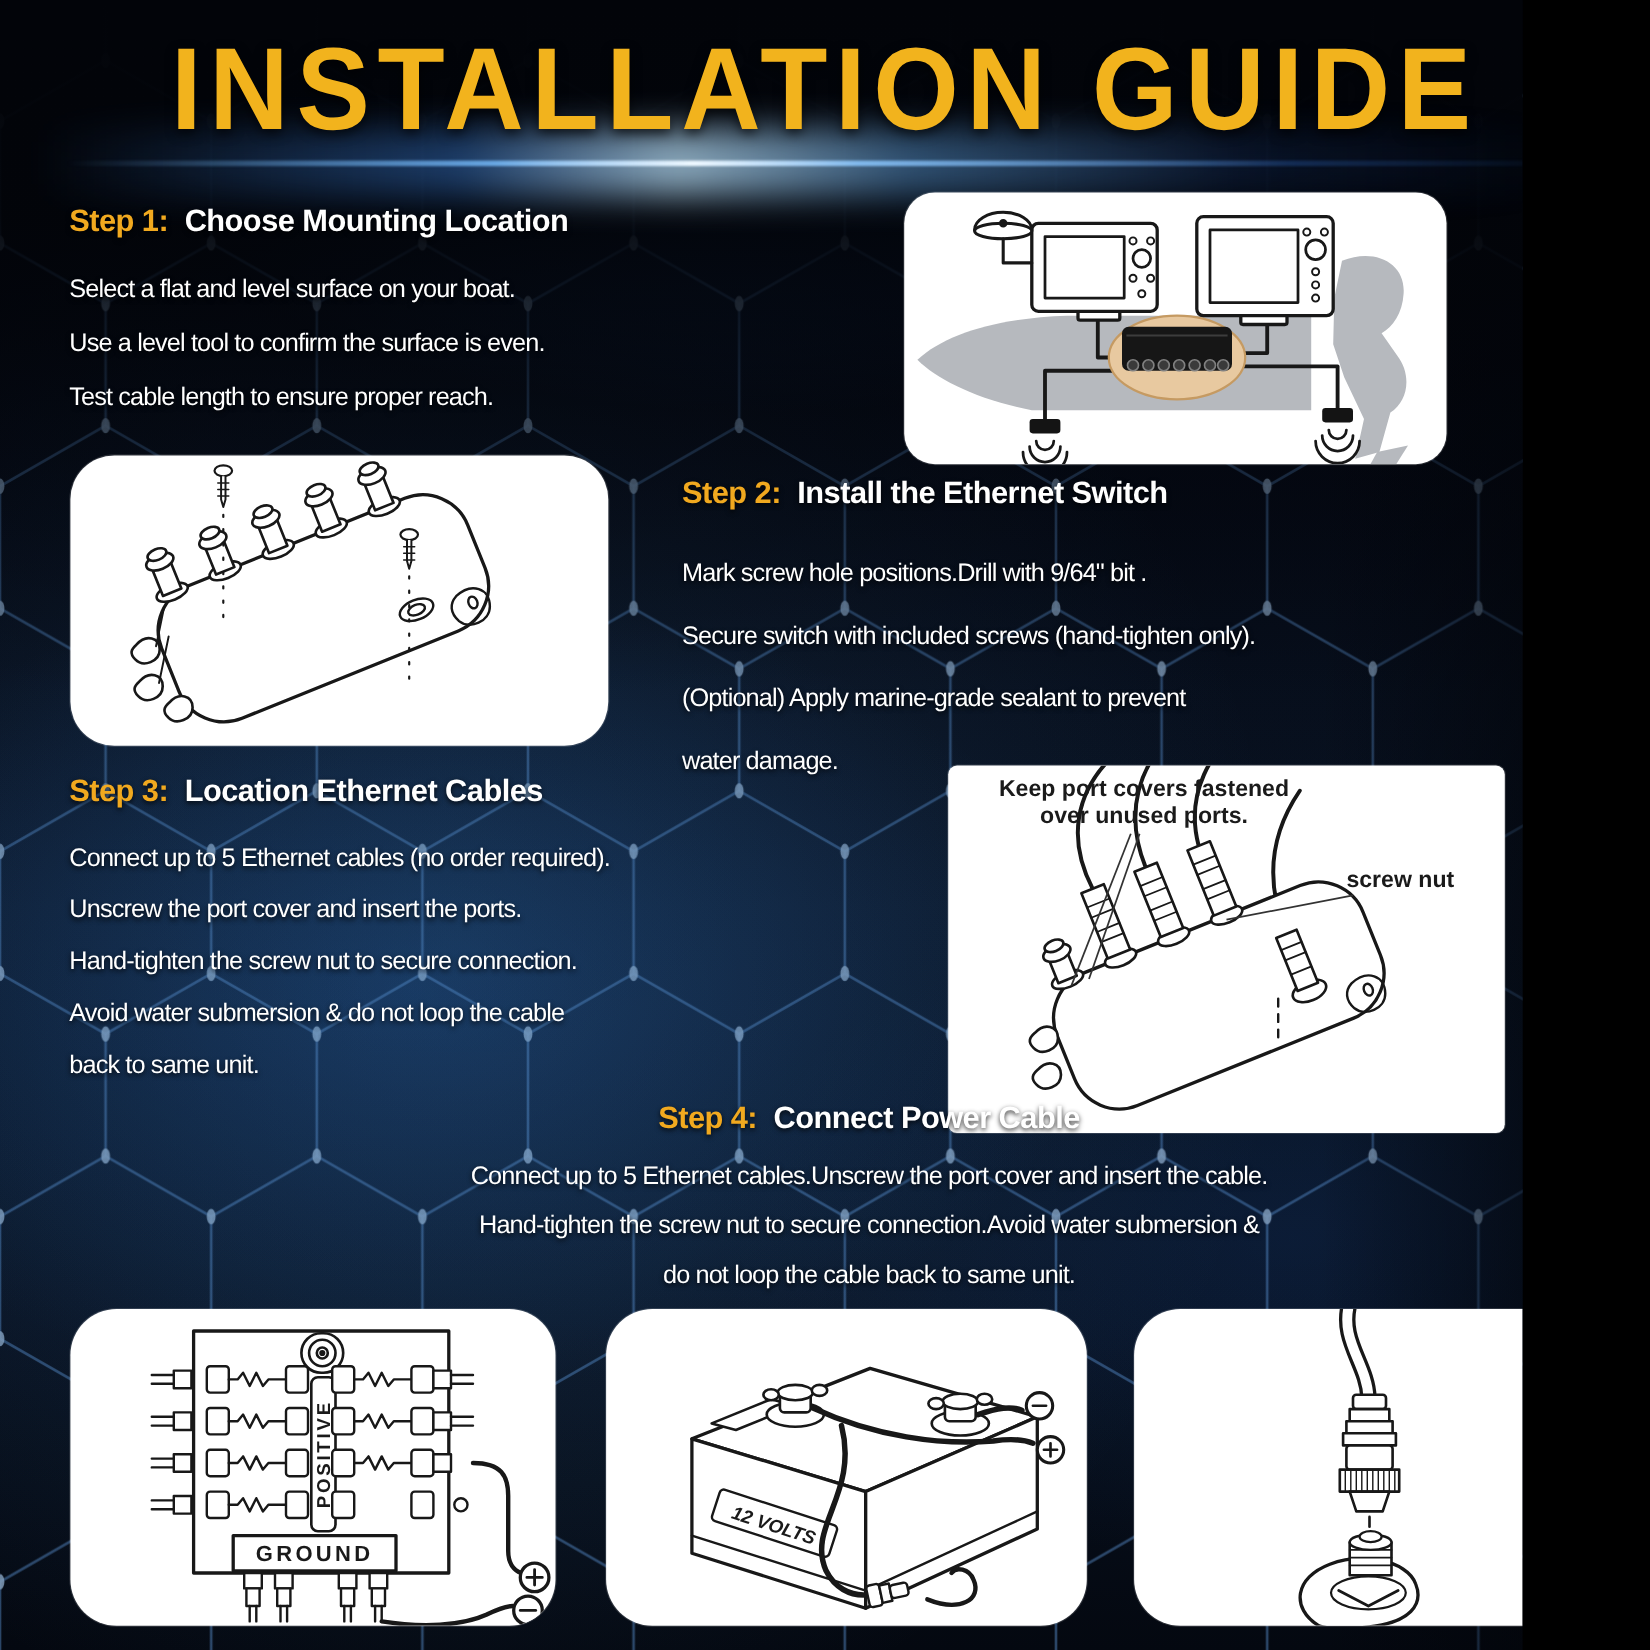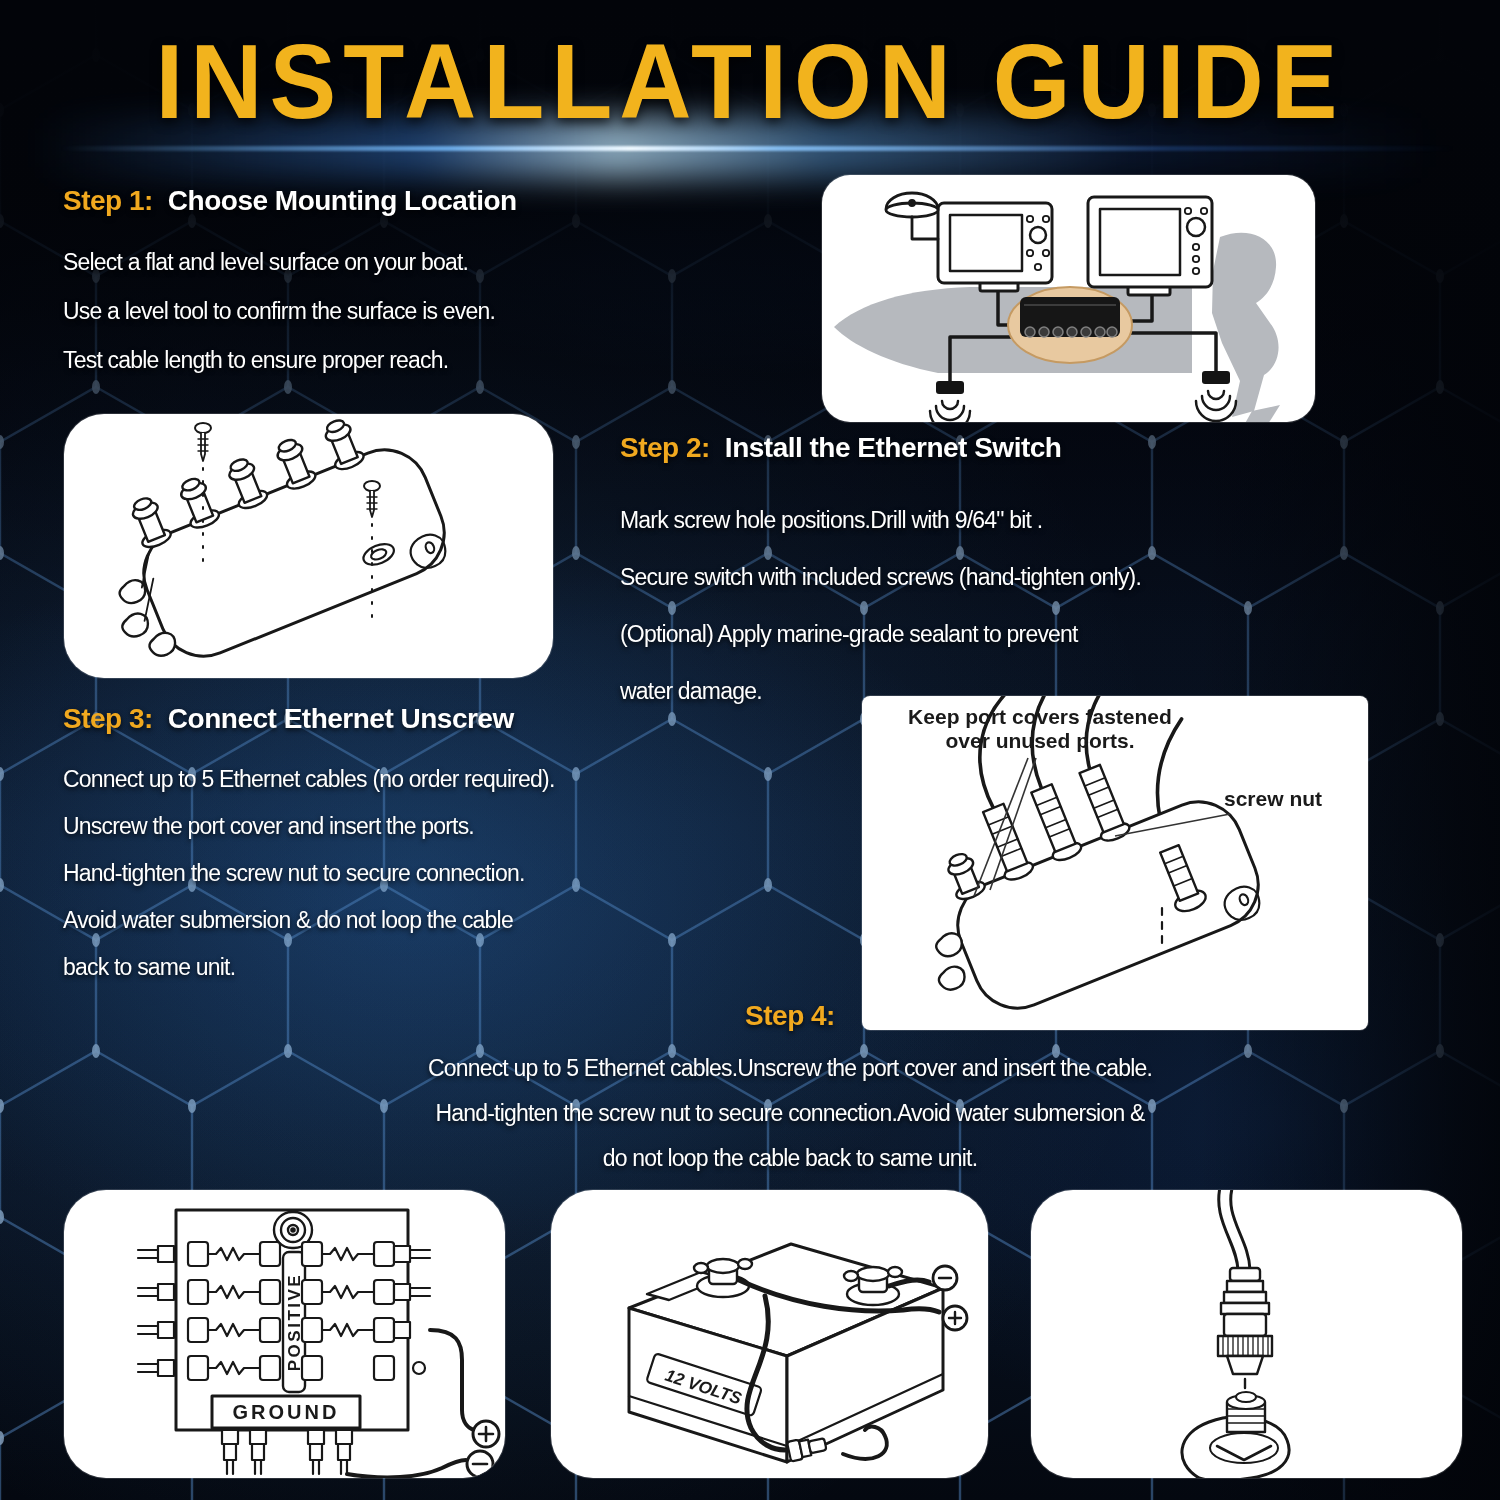--- a/index.html
+++ b/index.html
@@ -1,17 +1,17 @@
 <!DOCTYPE html>
 <html><head>
 <meta charset="utf-8">
 <style>
   html,body{margin:0;padding:0;background:#000;}
   .page{
-    position:relative;width:1500px;height:1500px;overflow:hidden;
+    position:relative;width:1384px;height:1500px;overflow:hidden;
     font-family:"Liberation Sans",sans-serif;
     background:
       radial-gradient(900px 520px at 27% 60%, rgba(28,84,158,.40), rgba(0,0,0,0) 70%),
       radial-gradient(760px 300px at 50% 11%, rgba(36,104,210,.28), rgba(0,0,0,0) 70%),
       radial-gradient(700px 400px at 85% 75%, rgba(20,60,120,.25), rgba(0,0,0,0) 75%),
       linear-gradient(180deg,#020309 0%,#050a16 28%,#0a1526 55%,#081222 80%,#040810 100%);
   }
   svg{display:block}
   .bg{position:absolute;left:0;top:0;}
   .flare-glow{position:absolute;left:0;top:118px;width:1500px;height:60px;
@@ -247,21 +247,21 @@
   </div>
   <div class="step-body" style="left:620px;top:492px;--lh:57px;">
     <div>Mark screw hole positions.Drill with 9/64" bit .</div>
     <div>Secure switch with included screws (hand-tighten only).</div>
     <div>(Optional) Apply marine-grade sealant to prevent</div>
     <div>water damage.</div>
   </div>
 
   <div class="step-heading" style="left:63px;top:703px;">
     <span class="lbl">Step 3:</span>
-    <span class="hd">Connect Ethernet Unscrew</span>
+    <span class="hd">Location Ethernet Cables</span>
   </div>
   <div class="step-body" style="left:63px;top:756px;--lh:47px;">
     <div>Connect up to 5 Ethernet cables (no order required).</div>
     <div>Unscrew the port cover and insert the ports.</div>
     <div>Hand-tighten the screw nut to secure connection.</div>
     <div>Avoid water submersion &amp; do not loop the cable</div>
     <div>back to same unit.</div>
   </div>
 
   <div class="card" style="left:862px;top:696px;width:506px;height:334px;border-radius:8px;text-align:center;">
@@ -317,20 +317,21 @@
       <text x="178" y="52" text-anchor="middle" class="svg-label" font-size="21">over unused ports.</text>
       <path d="M166,62 L112,200" class="lead"></path>
       <path d="M174,62 L128,194" class="lead"></path>
       <text x="362" y="110" class="svg-label" font-size="21">screw nut</text>
       <path d="M368,118 L253,140" class="lead"></path>
     </svg>
   </div>
 
   <div class="step-heading center" style="top:1000px;justify-content:center;">
     <span class="lbl">Step 4:</span>
+    <span class="hd">Connect Power Cable</span>
   </div>
   <div class="step-body center" style="top:1046px;--lh:45px;text-align:center;">
     <div>Connect up to 5 Ethernet cables.Unscrew the port cover and insert the cable.</div>
     <div>Hand-tighten the screw nut to secure connection.Avoid water submersion &amp;</div>
     <div>do not loop the cable back to same unit.</div>
   </div>
 
   <div class="card" style="left:64px;top:1190px;width:441px;height:288px;border-radius:42px;">
     <svg width="441" height="288" viewBox="0 0 441 288">
       <rect x="112" y="20" width="232" height="220" class="inkf" stroke-width="3"></rect>

